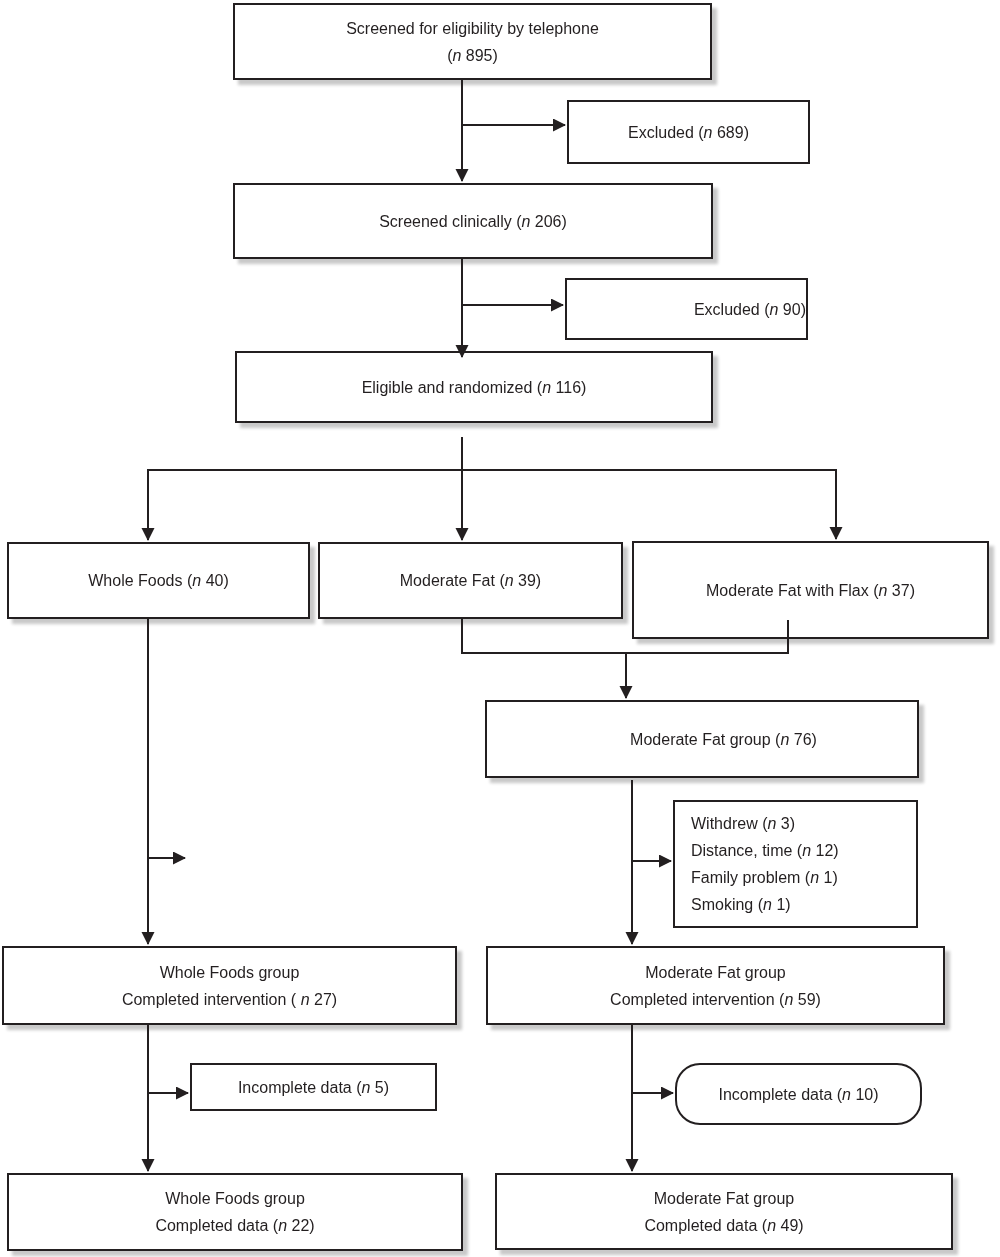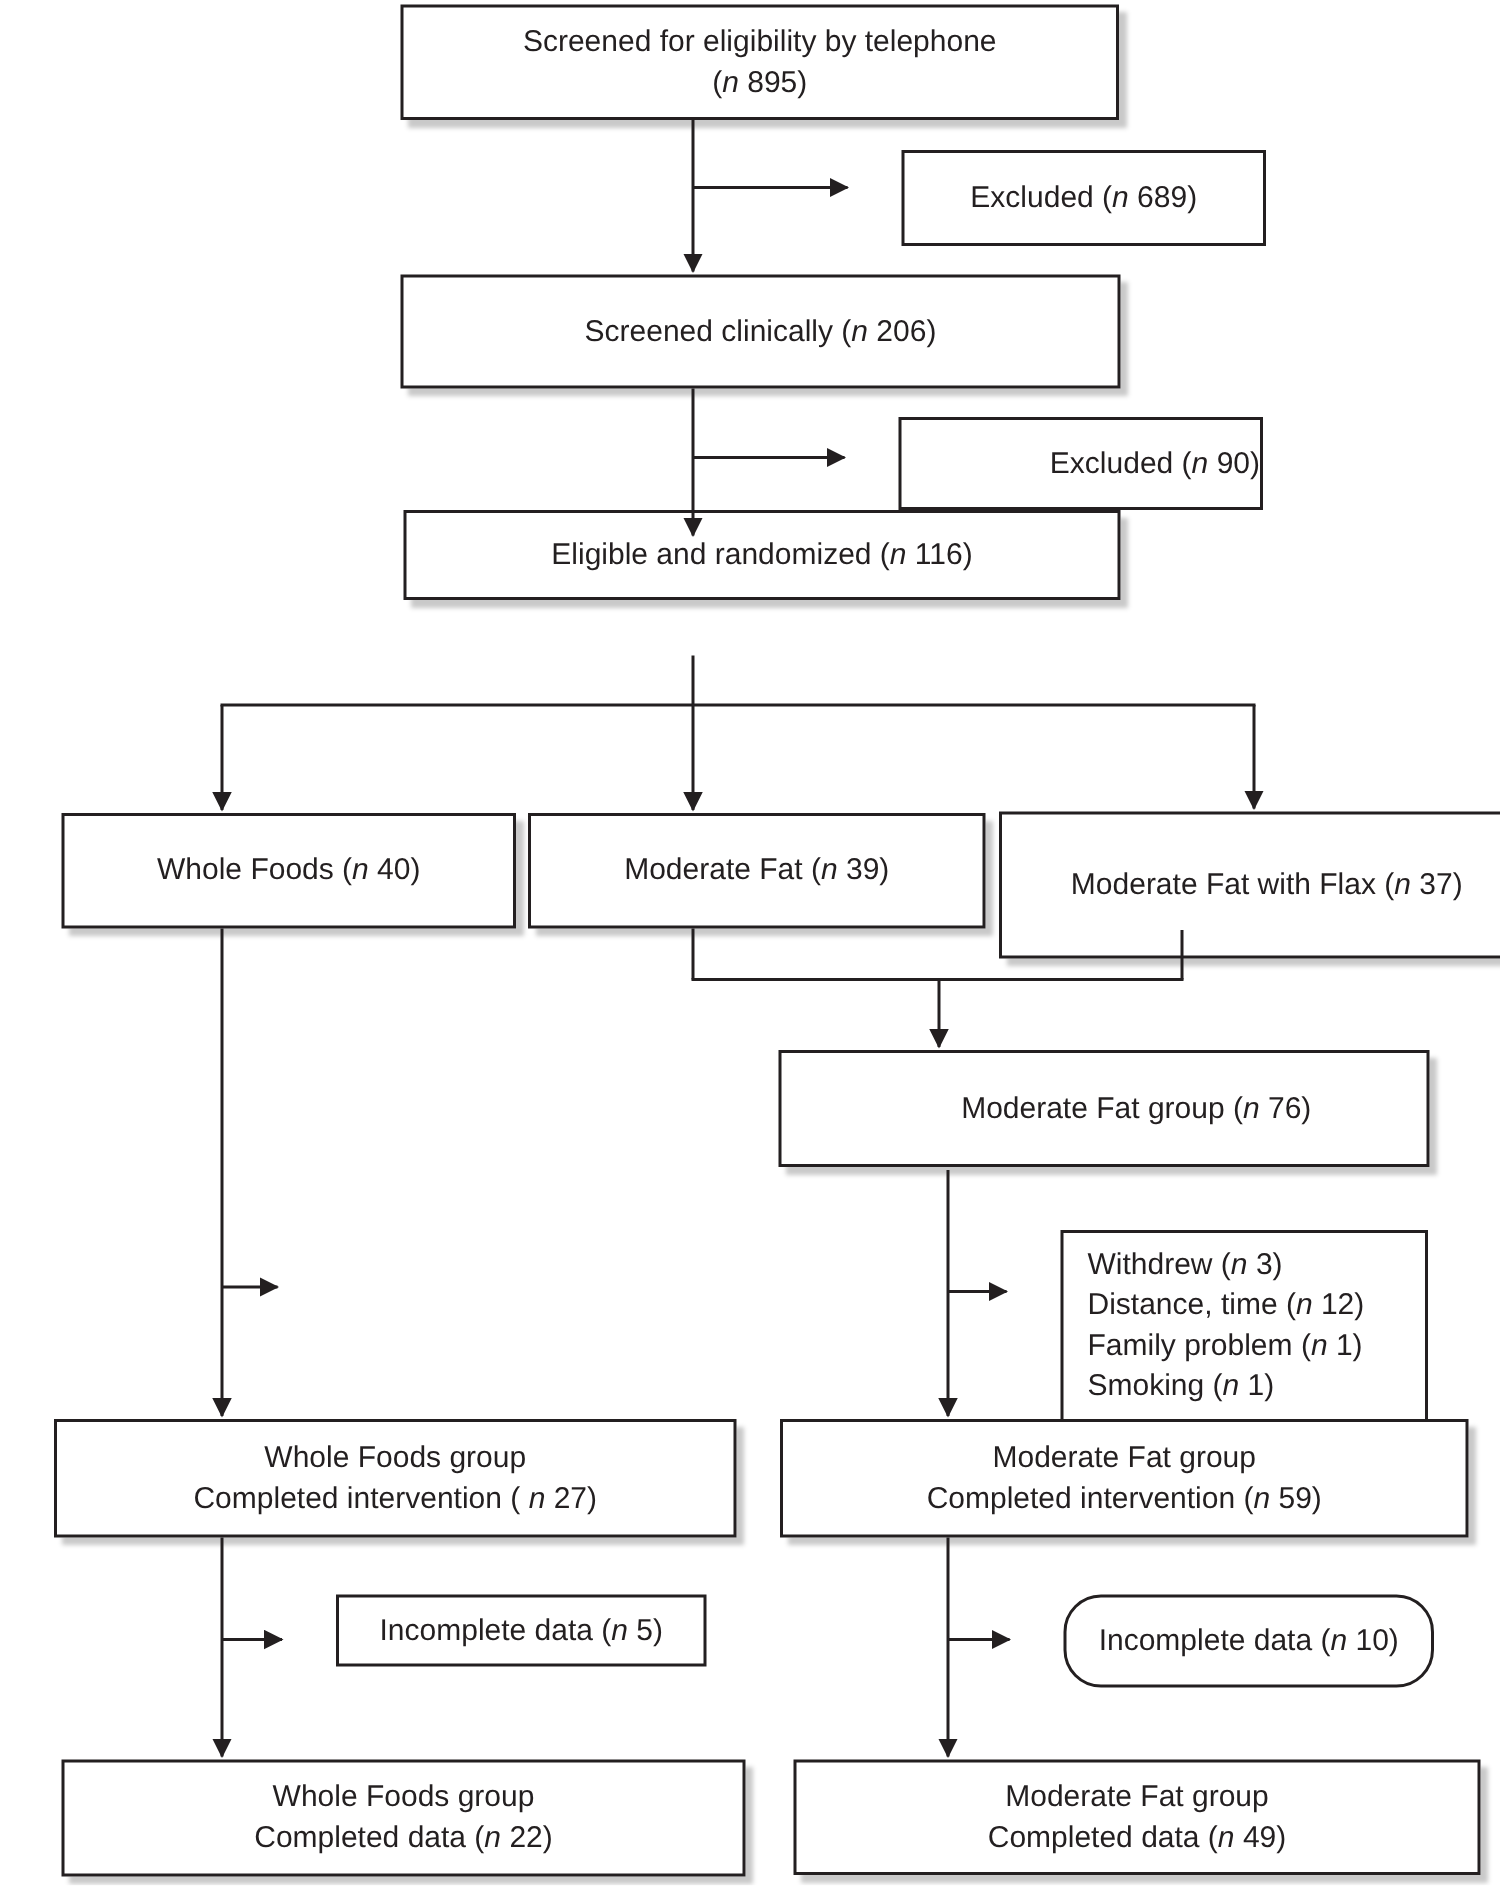--- a/index.html
+++ b/index.html
@@ -31,23 +31,22 @@
     position: absolute;
     z-index: 1;
     box-sizing: border-box;
     background: var(--box_fill, #ffffff);
     border: 2px solid var(--box_border, #231f20);
     display: flex;
     flex-direction: column;
     justify-content: center;
     align-items: center;
     text-align: center;
-    font-size: 20px;
+    font-size: 16px;
     line-height: 27px;
-    margin-left: 34px;
   }
   .box.shadow { box-shadow: 5px 5px 3px var(--shadow, #c9c9c9); }
   .box.leftalign {
     align-items: flex-start;
     text-align: left;
     padding-left: 16px;
     padding-right: 8px;
   }
   .box-line { white-space: nowrap; }
   .box-line i { font-style: italic; }
@@ -100,42 +99,42 @@
   </div>
 
   <div class="box shadow" style="left:233px; top:183px; width:480px; height:76px;">
     <div class="box-line nline">Screened clinically (<i>n</i> 206)</div>
   </div>
 
   <div class="box" style="left:565px; top:278px; width:243px; height:62px;align-items:flex-end;">
     <div class="box-line nline">Excluded (<i>n</i> 90)</div>
   </div>
 
-  <div class="box shadow" style="left:235px; top:340px; width:478px; height:60px;">
+  <div class="box shadow" style="left:235px; top:351px; width:478px; height:72px;">
     <div class="box-line nline">Eligible and randomized (<i>n</i> 116)</div>
   </div>
 
   <div class="box shadow" style="left:7px; top:542px; width:303px; height:77px;text-align:right;">
     <div class="box-line nline">Whole Foods (<i>n</i> 40)</div>
   </div>
 
   <div class="box shadow" style="left:318px; top:542px; width:305px; height:77px;">
     <div class="box-line nline">Moderate Fat (<i>n</i> 39)</div>
   </div>
 
   <div class="box shadow" style="left:632px; top:541px; width:357px; height:98px;">
     <div class="box-line nline">Moderate Fat with Flax (<i>n</i> 37)</div>
   </div>
 
   <div class="box shadow" style="left:485px; top:700px; width:434px; height:78px;padding-left:43px;">
     <div class="box-line nline">Moderate Fat group (<i>n</i> 76)</div>
   </div>
 
 
-  <div class="box leftalign" style="left:673px; top:820px; width:245px; height:128px;">
+  <div class="box leftalign" style="left:673px; top:800px; width:245px; height:128px;">
     <div class="box-line nline">Withdrew (<i>n</i> 3)</div>
     <div class="box-line nline">Distance, time (<i>n</i> 12)</div>
     <div class="box-line nline">Family problem (<i>n</i> 1)</div>
     <div class="box-line nline">Smoking (<i>n</i> 1)</div>
   </div>
 
   <div class="box shadow" style="left:2px; top:946px; width:455px; height:79px;">
     <div class="box-line nline">Whole Foods group</div>
     <div class="box-line nline">Completed intervention ( <i>n</i> 27)</div>
   </div>

